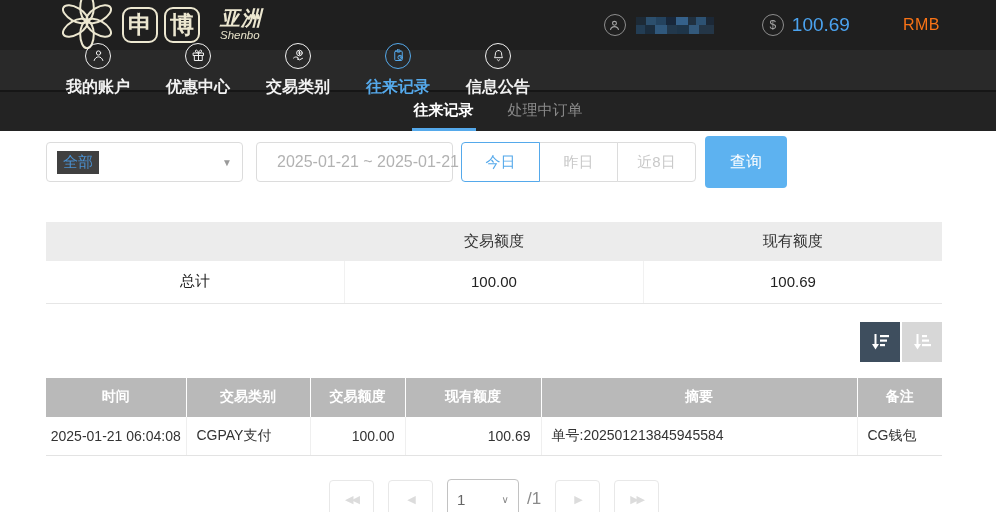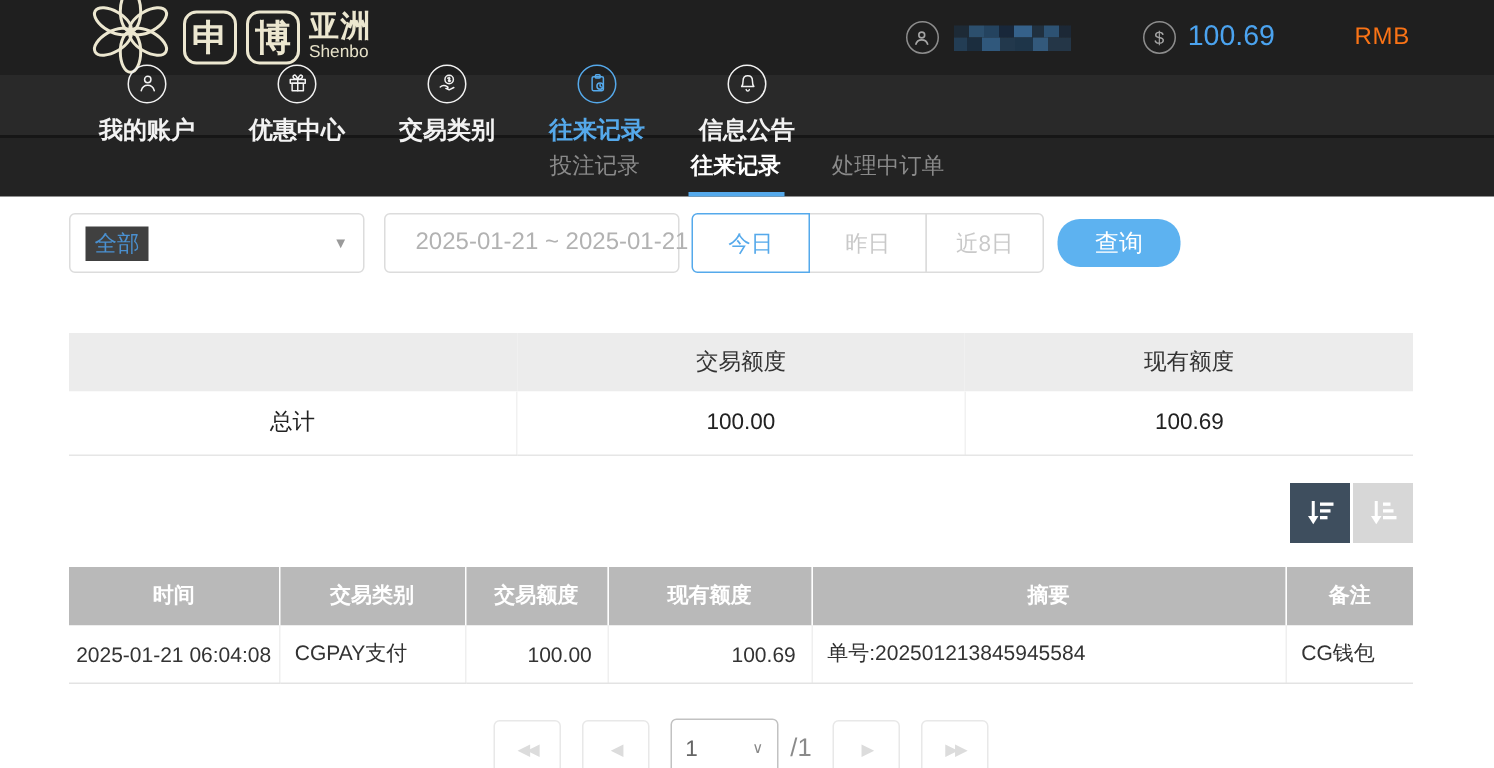--- a/index.html
+++ b/index.html
@@ -5,21 +5,21 @@
   * { margin:0; padding:0; box-sizing:border-box; }
   html,body { width:996px; height:512px; overflow:hidden; background:#fff;
     font-family:"Liberation Sans","DejaVu Sans",sans-serif; }
 
   
   .topbar { height:50px; background:#1f1f1f; display:flex; align-items:center; padding:0 56px 0 58px; }
   .logo { display:flex; align-items:center; gap:6px; color:#ece7d0; }
   .logo-flower { width:58px; height:58px; margin-top:-8px; }
   .logo-box { width:36px; height:36px; border:2.5px solid #ece7d0; border-radius:9px;
     font-size:24px; font-weight:bold; display:flex; align-items:center; justify-content:center; }
-  .logo-right { line-height:1; margin-left:0; }
+  .logo-right { line-height:1; margin-left:14px;font-style:italic; }
   .logo-region { font-size:20px; font-weight:bold; letter-spacing:1px; }
   .logo-sub { font-size:11.5px; margin-top:2px; color:#e7e2c9; }
   .topbar-right { margin-left:auto; display:flex; align-items:center; }
   .user-chip { display:flex; align-items:center; gap:6px; }
   .round-icon { width:22px; height:22px; border:1.5px solid #8d8d8d; border-radius:50%;
     display:flex; align-items:center; justify-content:center; color:#a5a5a5; flex:0 0 auto; }
   .mosaic { width:78px; height:17px; margin-left:4px; }
   .mosaic .mrow { height:8.5px; }
   .mosaic .mrow.r1 { background:linear-gradient(90deg,#1d2a36 0 10px,#2c4f6d 0 20px,#1a3play 0,#24435f 0 30px,#18273a 0 40px,#35618a 0 52px,#20303f 0 60px,#2d5273 0 70px,#1c2836 0 78px); }
   .mosaic .mrow.r1 { background:linear-gradient(90deg,#1d2a36 0 10px,#2c4f6d 10px 20px,#24435f 20px 30px,#18273a 30px 40px,#35618a 40px 52px,#20303f 52px 60px,#2d5273 60px 70px,#1c2836 70px 78px); }
@@ -54,21 +54,21 @@
   .type-select .caret { margin-left:auto; color:#9a9a9a; font-size:10px; }
   .date-picker { width:197px; height:40px; border:1px solid #dcdcdc; border-radius:4px;
     display:flex; align-items:center; gap:8px; padding:0 12px; margin-left:13px; cursor:pointer; }
   .date-picker .date-text { color:#b2b2b2; font-size:16px; white-space:nowrap; }
   .quick-group { display:flex; margin-left:8px; }
   .quick-btn { width:79px; height:40px; border:1px solid #dcdcdc; background:#fff; color:#c9c9c9;
     font-size:15px; display:flex; align-items:center; justify-content:center; cursor:pointer; margin-left:-1px; }
   .quick-btn:first-child { border-radius:4px 0 0 4px; margin-left:0; }
   .quick-btn:last-child { border-radius:0 4px 4px 0; }
   .quick-btn.active { border:1px solid #55a9eb; color:#55a9eb; z-index:2; }
-  .query-btn { width:82px; height:32px; margin-left:9px; background:#5db2f0; border:none; border-radius:15px;
+  .query-btn { width:82px; height:52px; margin-left:9px; background:#5db2f0; border:none; border-radius:4px;
     color:#fff; font-size:16px; cursor:pointer; display:flex; align-items:center; justify-content:center; }
 
   
   .summary { margin-top:40px; width:100%; border-collapse:collapse; table-layout:fixed; }
   .summary thead td { height:39px; background:#ececec; color:#333; font-size:15px; text-align:center; }
   .summary tbody td { height:42px; background:#fff; color:#222; font-size:15px; text-align:center;
     border-bottom:1px solid #e6e6e6; border-right:1px solid #f1f1f1; }
   .summary tbody td:last-child { border-right:none; }
 
   
@@ -193,21 +193,20 @@
       <svg width="15" height="15" viewBox="0 0 24 24">
           <path d="M12 4c-3.3 0-5 2.6-5 5.5 0 4-1.5 6-1.5 6h13s-1.5-2-1.5-6C17 6.6 15.3 4 12 4z"></path>
           <path d="M10.3 18.8c.3 1 .9 1.5 1.7 1.5s1.4-.5 1.7-1.5"></path>
         </svg>
     </span>
     <span>信息公告</span>
   </div>
 </div>
 
 <div class="subbar">
-  <div class="subtab">投注记录</div>
   <div class="subtab active">往来记录</div>
   <div class="subtab">处理中订单</div>
 </div>
 
 <div class="content">
 
   <div class="filters">
     <div class="type-select">
       <span class="sel-value">全部</span>
       <span class="caret">▼</span>

